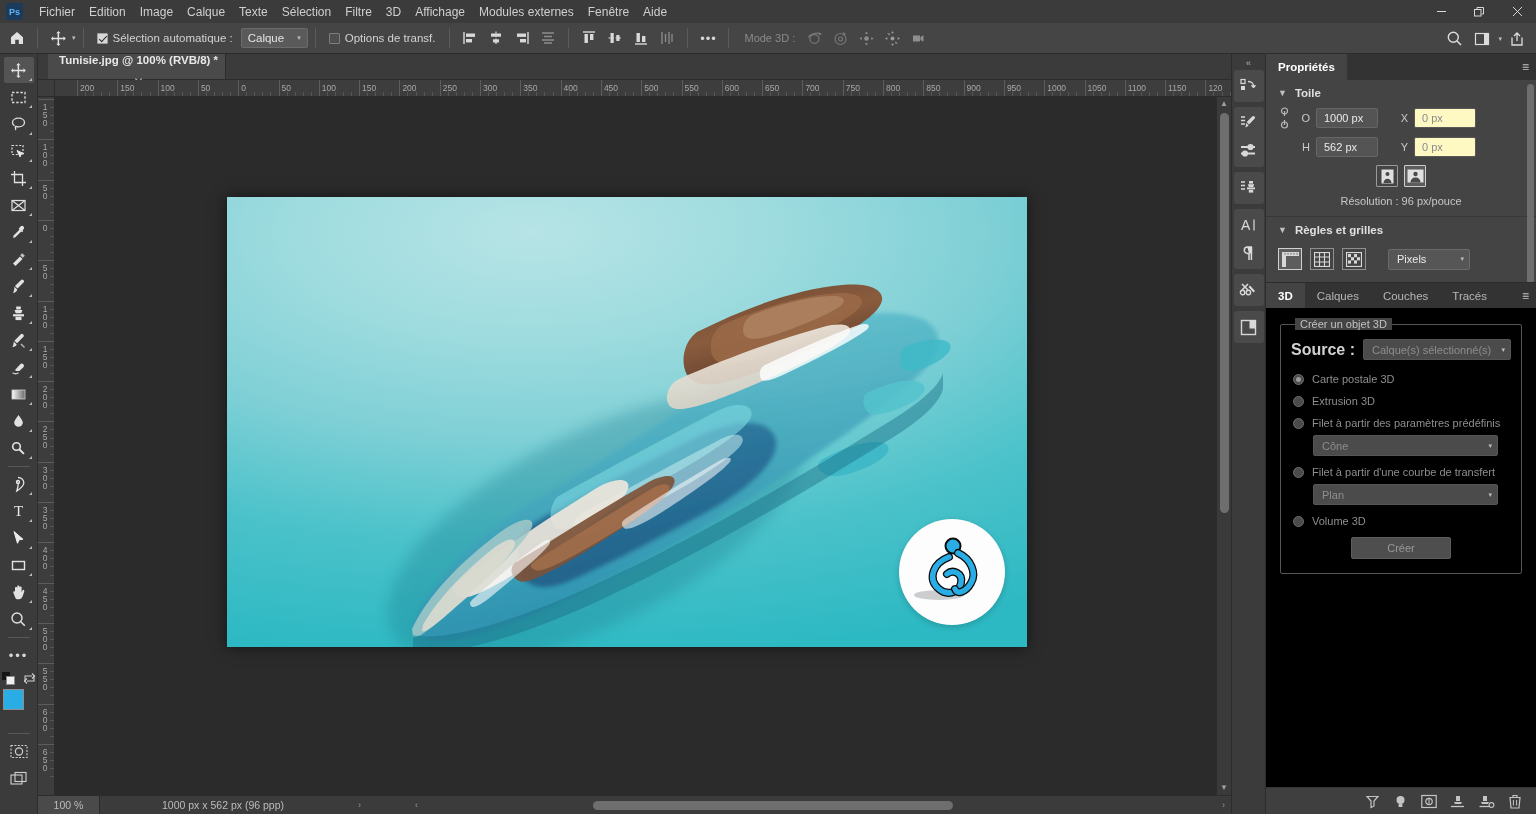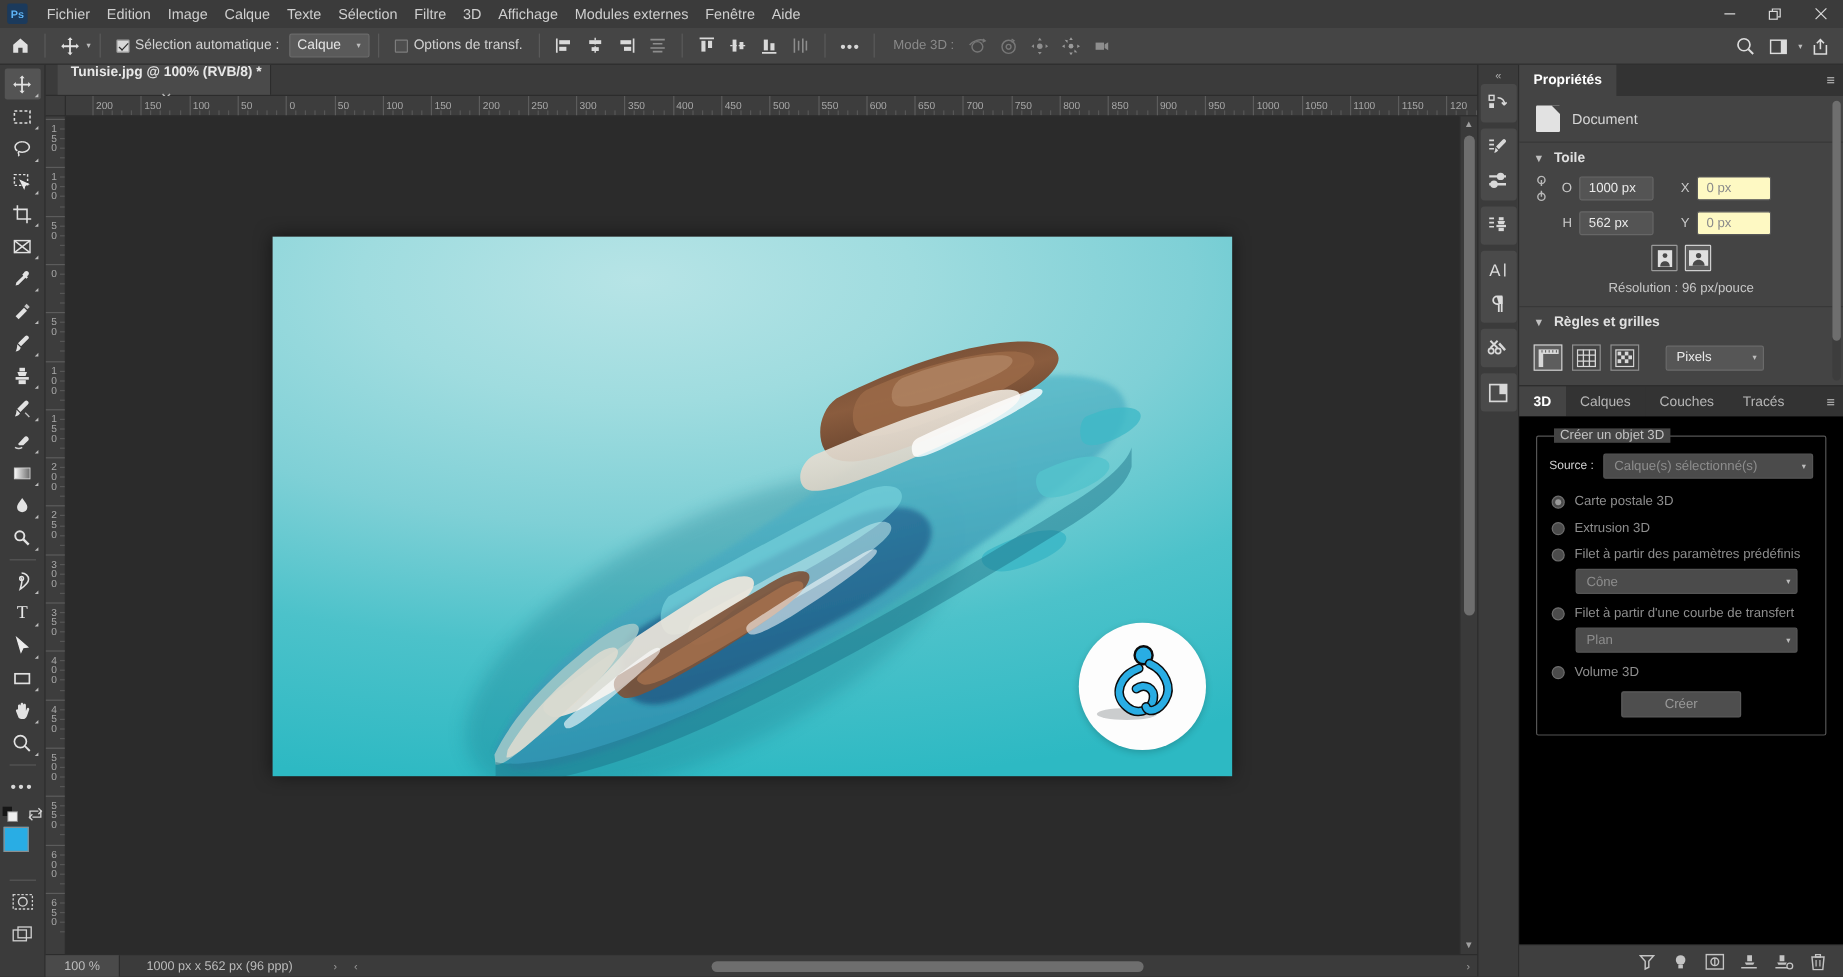--- a/index.html
+++ b/index.html
@@ -251,20 +251,21 @@
     background: #6e6e6e; border-radius: 5px;
   }
   
   .statusbar {
     height: 19px;
     background: #3b3b3b;
     border-top: 1px solid #2c2c2c;
     display: flex; align-items: center;
     font-size: 10.5px; color: #bcbcbc;
     position: relative;
+    gap: 40px;
   }
   .zoomfield {
     width: 62px; height: 19px; background: #4a4a4a;
     display: flex; align-items: center; justify-content: center;
     border-right: 1px solid #2c2c2c;
   }
   .statustext { margin-left: 22px; }
   .statarrow { margin-left: 34px; color: #9a9a9a; font-size: 9px; }
   .hscroll-track {
     position: absolute; left: 300px; right: 20px; top: 3px; height: 12px;
@@ -423,21 +424,21 @@
     padding: 14px 10px 14px;
     position: relative;
     margin-top: 6px;
   }
   .fs-legend {
     position: absolute; top: -7px; left: 14px;
     background: #444444; padding: 0 5px;
     font-size: 11px; color: #c2c2c2;
   }
   .src-row { display: flex; align-items: center; gap: 8px; margin-bottom: 13px; }
-  .src-label { font-size: 10px; color: #d2d2d2; font-weight: normal; }
+  .src-label { font-size: 16px; color: #d2d2d2; font-weight: bold; }
   .src-sel {
     flex: 1; height: 21px;
     background: #4b4b4b; border: 1px solid #555; border-radius: 2px;
     display: flex; align-items: center; justify-content: space-between;
     padding: 0 5px 0 8px; font-size: 11px; color: #8d8d8d;
   }
   .radio-row { display: flex; align-items: center; gap: 8px; margin-bottom: 10px; padding-left: 2px; }
   .radio {
     width: 11px; height: 11px; border-radius: 50%;
     border: 1px solid #6d6d6d; background: #4b4b4b;
@@ -1269,24 +1270,20 @@
     </div>
   </div>
 
   <div class="panels">
 
     <div class="paneltabs">
       <div class="ptab active">Propriétés</div>
       <div class="pmenu">≡</div>
     </div>
     <div class="panelbody">
-      <div class="doc-row">
-        <span class="doc-ico"></span>
-        <span class="doc-label">Document</span>
-      </div>
 
       <div class="section-head">
         <span class="twisty">▼</span>
         <span>Toile</span>
       </div>
 
       <div class="fieldrow">
         <span class="linkicon">
           <svg width="11" height="22" viewBox="0 0 11 22">
               <path d="M5.5 4v5M5.5 13v5" stroke="#b8b8b8" stroke-width="1.2"></path>

